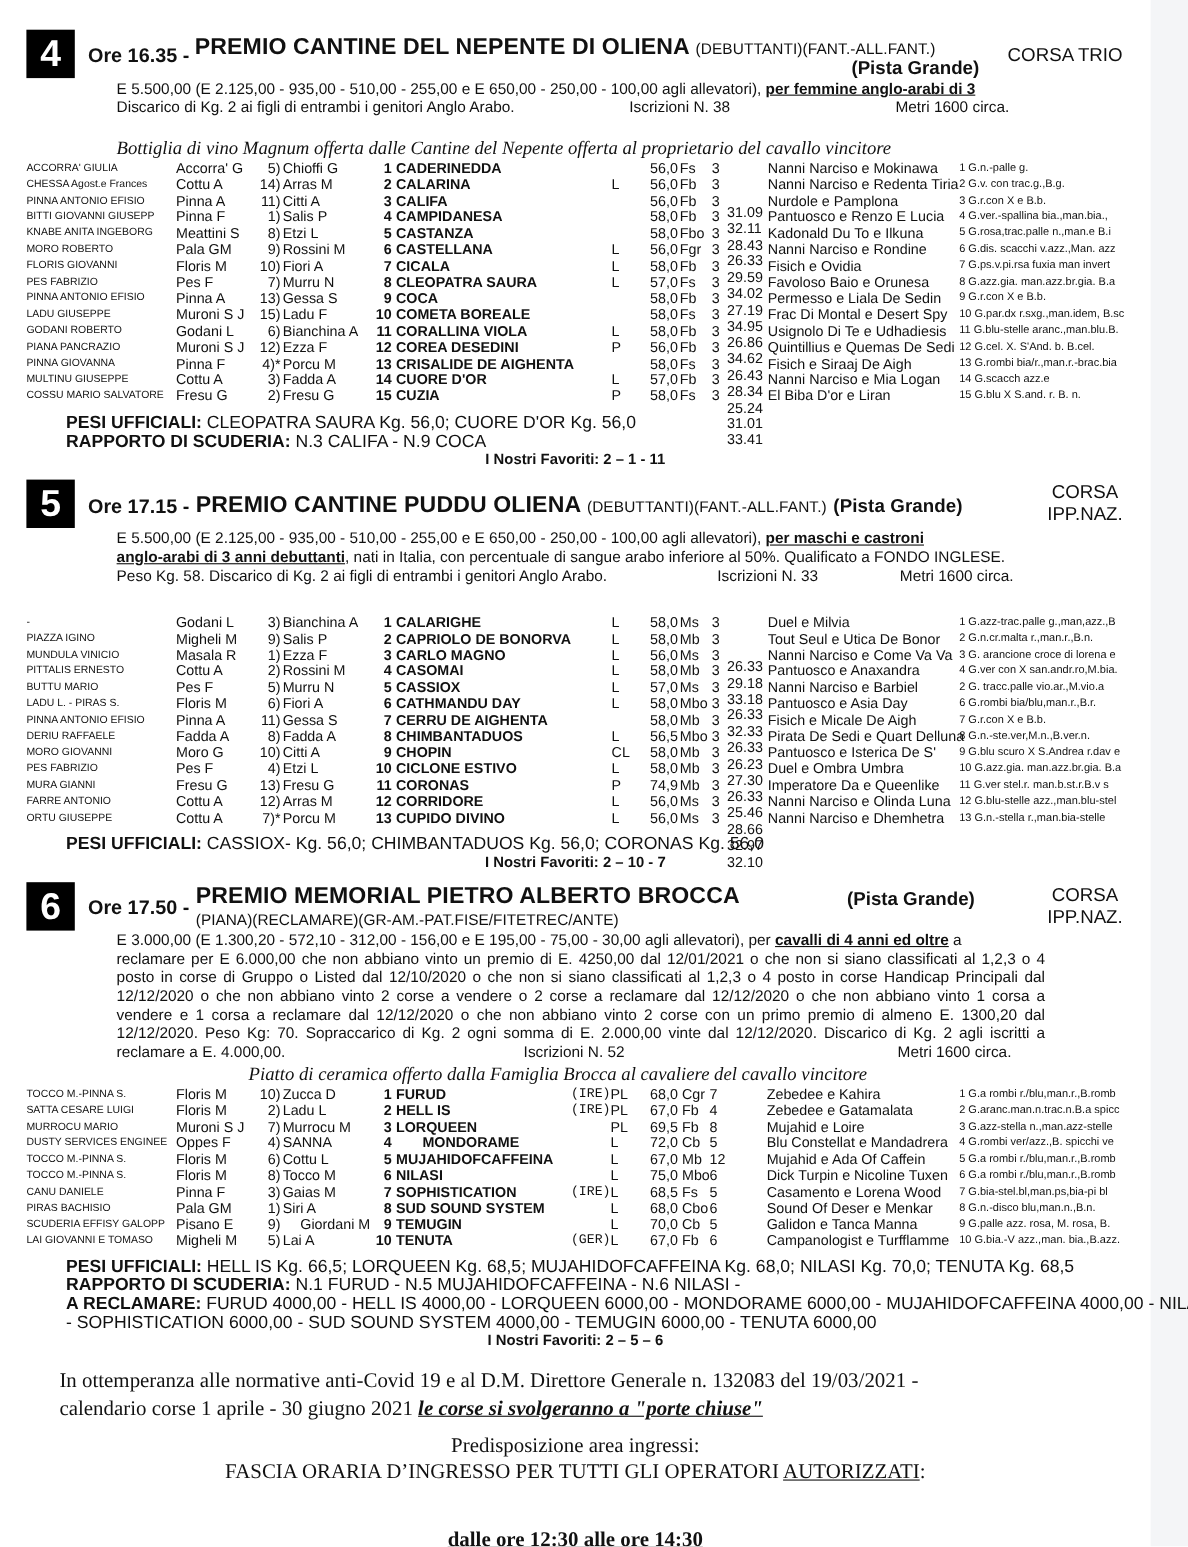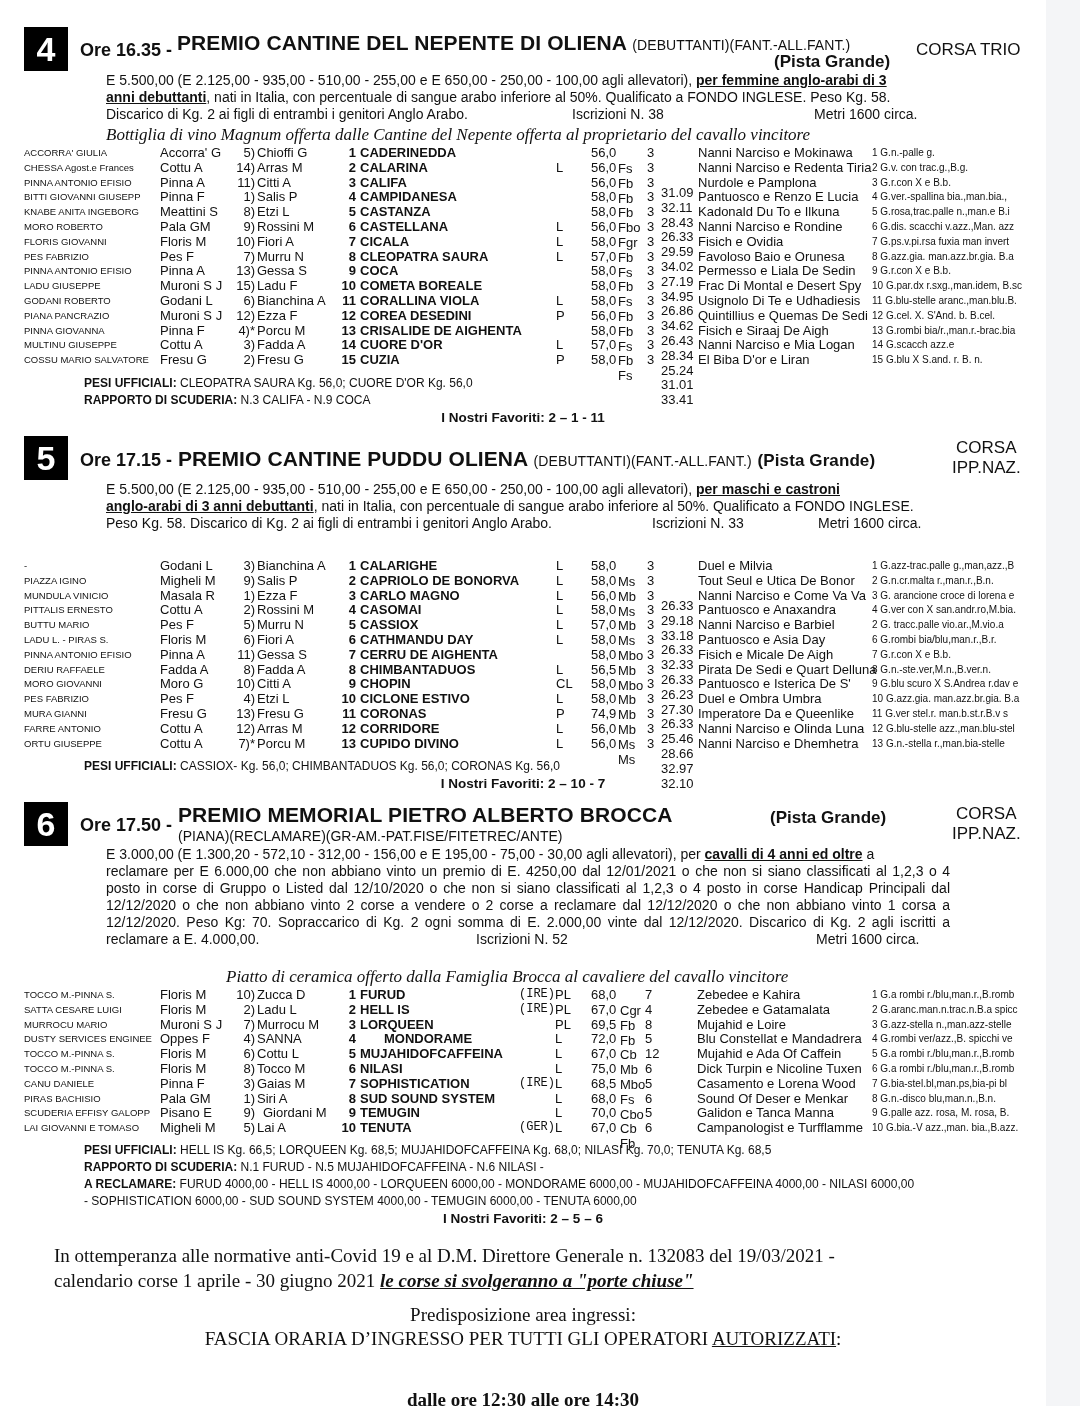--- a/index.html
+++ b/index.html
@@ -37,34 +37,34 @@
   .row span { position: absolute; top: 0; }
   .c-owner { left: 24px; font-size: 9.5px; top: 2px !important; }
   .c-trainer { left: 160px; }
   .c-jockey { left: 233px; width: 70px; }
   .c-jockey .bx { display: inline-block; width: 22px; text-align: right; }
   .c-horse { left: 340px; font-weight: bold; }
   .c-horse .n { display: inline-block; width: 16px; text-align: right; margin-right: 4px; }
   .c-ire { left: 519px; font-size: 12px; font-family: Liberation Mono, monospace; }
   .c-flag { left: 556px; }
   .c-weight { left: 591px; }
-  .c-sex { left: 618px; margin-top: 16px; }
+  .c-sex { left: 618px; }
   .c-age { left: 647px; }
   .c-rating { left: 661px; margin-top: 40px; }
   .c-pedigree { left: 698px; }
   .c-colors { left: 872px; font-size: 10px; top: 2px !important; }
 
   .r6 .c-flag { left: 555px; }
   .r6 .c-weight { left: 591px; }
   .r6 .c-sex { left: 620px; }
   .r6 .c-age { left: 645px; }
   .r6 .c-pedigree { left: 697px; }
   .r6 .c-colors { left: 872px; }
 
-  .note { position: absolute; left: 40px; font-size: 12px; white-space: nowrap; padding-left: 44px; }
+  .note { position: absolute; left: 16px; font-size: 16px; white-space: nowrap; padding-left: 44px; }
   .note b { font-weight: bold; }
   .fav { position: absolute; left: 0; width: 1046px; text-align: center; font-weight: bold; font-size: 13.5px; }
 
   .footer { position: absolute; left: 0; width: 1046px; font-family: "Liberation Serif", serif; font-size: 19px; }
   .footer .l { position: absolute; left: 54px; white-space: nowrap; }
   .footer .c { position: absolute; left: 0; width: 1046px; text-align: center; }
   .footer .em { font-style: italic; font-weight: bold; text-decoration: underline; }
   .footer .ul { text-decoration: underline; }
   .footer .bu { font-weight: bold; text-decoration: underline; }
 </style>
@@ -80,21 +80,20 @@
     <div class="ore" style="top:40px;">Ore 16.35 -</div>
     <div class="title" style="left:177px; top:31px;">
       <span>PREMIO CANTINE DEL NEPENTE DI OLIENA</span>
       <span class="sub">(DEBUTTANTI)(FANT.-ALL.FANT.)</span>
     </div>
     <div class="pista" style="left:774px; top:52px;">(Pista Grande)</div>
     <div class="corsa" style="left:916px; top:40px;">CORSA TRIO</div>
 
     <div class="cond" style="top:72px;">
       <div class="cond-line"><b>E 5.500,00</b><span> (</span><b>E 2.125,00 -</b><span> 935,00 - 510,00 - 255,00 e </span><b>E 650,00 -</b><span> 250,00 - 100,00   agli allevatori), </span><u>per femmine anglo-arabi di 3</u></div>
-      <div class="cond-line"><u>anni debuttanti</u><span>, nati in Italia, con percentuale di sangue arabo inferiore al 50%. Qualificato a </span><b>FONDO INGLESE</b><span>. Peso Kg. 58.</span></div>
       <div class="cond-line"><span>Discarico di Kg. 2 ai figli di entrambi i genitori Anglo Arabo.</span><span class="abs" style="left:466px;">Iscrizioni N. 38</span><b class="abs" style="left:708px; position:absolute;">Metri 1600 circa.</b></div>
     </div>
     <div class="trophy" style="left:106px; top:125px;">Bottiglia di vino Magnum offerta dalle Cantine del Nepente offerta al proprietario del cavallo vincitore</div>
 
     <div class="runners" style="top:145px;" id="runners-0">
         <div class="row">
           <span class="c-owner">ACCORRA' GIULIA</span>
           <span class="c-trainer">Accorra' G</span>
           <span class="c-jockey"><span class="bx" style="position: static;">5)</span><span style="position: static; margin-left: 2px;">Chioffi G</span></span>
           <span class="c-horse"><span class="n" style="position: static;">1</span><span style="position: static;">CADERINEDDA</span></span>
@@ -500,20 +499,21 @@
       <div>CORSA</div>
       <div>IPP.NAZ.</div>
     </div>
 
     <div class="cond" style="top:846px; width:844px;" id="cond-6">
       <div class="cond-line"><b>E 3.000,00</b><span> (</span><b>E 1.300,20 -</b><span> 572,10 - 312,00 - 156,00 e </span><b>E 195,00 -</b><span> 75,00 - 30,00   agli allevatori), per </span><u>cavalli di 4 anni ed oltre</u><span> a</span></div>
       <div id="cond-6-body">
           <div class="cond-line" style="text-align-last: justify; white-space: normal;">reclamare per E 6.000,00 che non abbiano vinto un premio di E. 4250,00 dal 12/01/2021 o che non si siano classificati al 1,2,3 o 4</div>
           <div class="cond-line" style="text-align-last: justify; white-space: normal;">posto in corse di Gruppo o Listed dal 12/10/2020 o che non si siano classificati al 1,2,3 o 4 posto in corse Handicap Principali dal</div>
           <div class="cond-line" style="text-align-last: justify; white-space: normal;">12/12/2020 o che non abbiano vinto 2 corse a vendere o 2 corse a reclamare dal 12/12/2020 o che non abbiano vinto 1 corsa a</div>
+          <div class="cond-line" style="text-align-last: justify; white-space: normal;">vendere e 1 corsa a reclamare dal 12/12/2020 o che non abbiano vinto 2 corse con un primo premio di almeno E. 1300,20 dal</div>
           <div class="cond-line" style="text-align-last: justify; white-space: normal;">12/12/2020. Peso Kg: 70. Sopraccarico di Kg. 2 ogni somma di E. 2.000,00 vinte dal 12/12/2020. Discarico di Kg. 2 agli iscritti a</div>
         </div>
       <div class="cond-line"><span>reclamare a E. 4.000,00.</span><span class="abs" style="left:370px;">Iscrizioni N. 52</span><b class="abs" style="left:710px; position:absolute;">Metri 1600 circa.</b></div>
     </div>
     <div class="trophy" style="left:226px; top:967px;">Piatto di ceramica offerto dalla Famiglia Brocca al cavaliere del cavallo vincitore</div>
 
     <div class="runners r6" style="top:987px;" id="runners-2">
         <div class="row">
           <span class="c-owner">TOCCO M.-PINNA S.</span>
           <span class="c-trainer">Floris M</span>
@@ -614,21 +614,21 @@
           <span class="c-flag">L</span>
           <span class="c-weight">68,0</span>
           <span class="c-sex">Cbo</span>
           <span class="c-age">6</span>
           <span class="c-pedigree">Sound Of Deser e Menkar</span>
           <span class="c-colors">8 G.n.-disco blu,man.n.,B.n.</span>
         </div>
         <div class="row">
           <span class="c-owner">SCUDERIA EFFISY GALOPP</span>
           <span class="c-trainer">Pisano E</span>
-          <span class="c-jockey"><span class="bx" style="position: static;">9)</span><span style="position: static; margin-left: 8px;">Giordani M</span></span>
+          <span class="c-jockey"><span class="bx" style="position: static;">9)</span><span style="position: static; margin-left: 18px;">Giordani M</span></span>
           <span class="c-horse"><span class="n" style="position: static;">9</span><span style="position: static;">TEMUGIN</span></span>
           <span class="c-ire"></span>
           <span class="c-flag">L</span>
           <span class="c-weight">70,0</span>
           <span class="c-sex">Cb</span>
           <span class="c-age">5</span>
           <span class="c-pedigree">Galidon e Tanca Manna</span>
           <span class="c-colors">9 G.palle azz. rosa, M. rosa, B.</span>
         </div>
         <div class="row">

